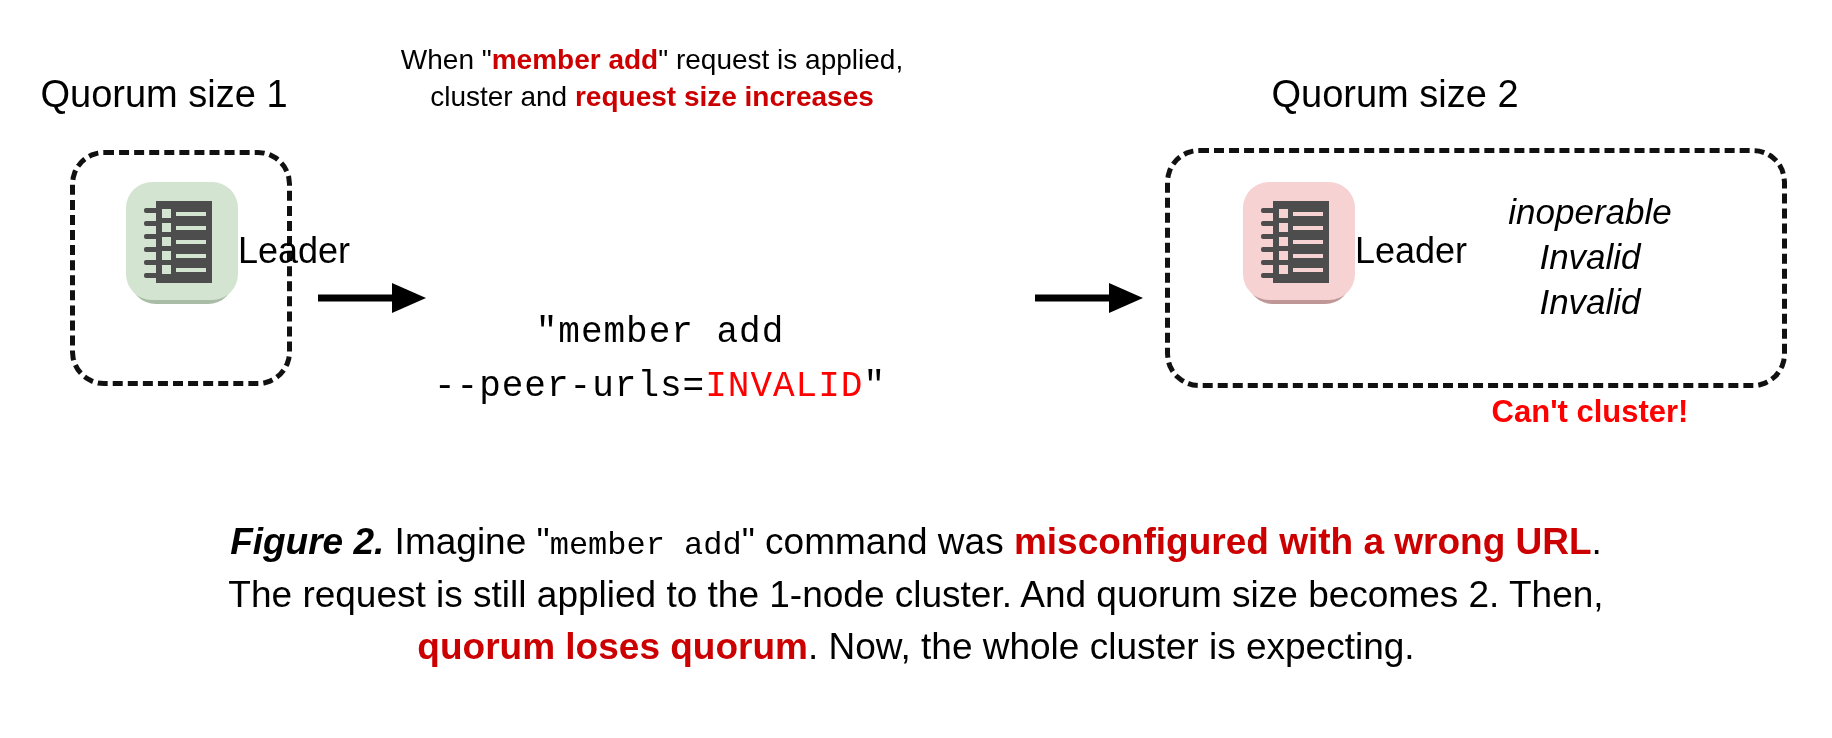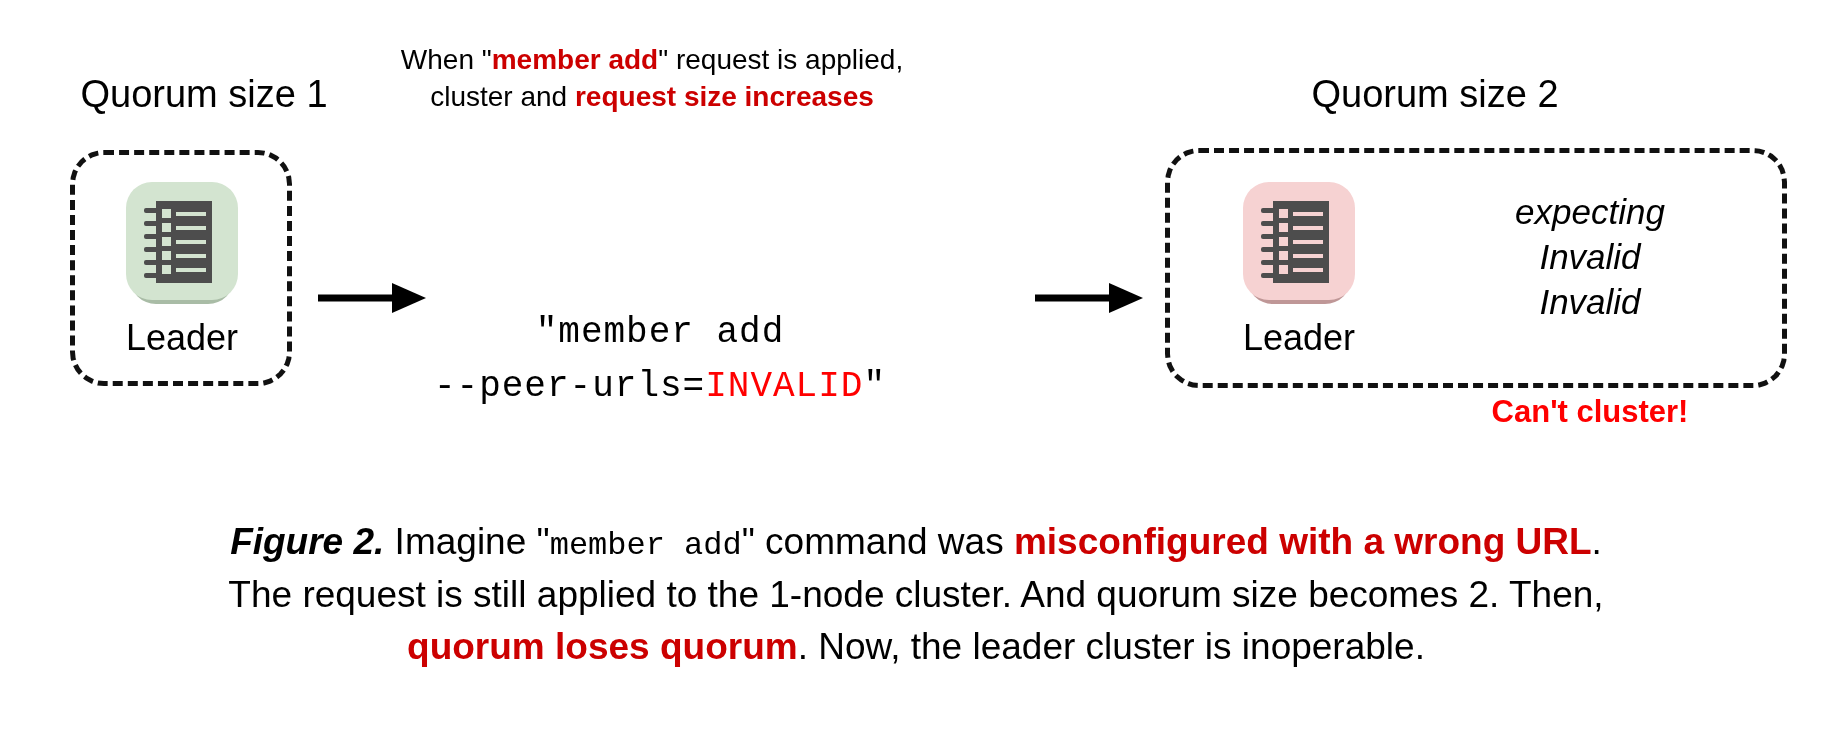--- a/index.html
+++ b/index.html
@@ -28,36 +28,35 @@
 
   
   .cluster-label {
     font-family: "Liberation Sans", sans-serif;
     font-size: 38px;
     font-weight: 400;
     color: #000;
     white-space: nowrap;
     text-align: center;
     line-height: 1;
-    margin-left: 40px;
   }
 
   
   .cluster-box {
     border: 5px dashed #111111;
     border-radius: 34px;
     box-sizing: border-box;
     background: transparent;
   }
 
   
   .node {
     position: absolute;
     display: flex;
-    flex-direction: column;
+    flex-direction: row;
     align-items: center;
   }
   .node-icon-wrap {
     position: relative;
     width: 112px;
     height: 128px;
   }
   .node-tile {
     position: absolute;
     left: 0;
@@ -263,28 +262,28 @@
           <rect x="50" y="72" width="30" height="4"></rect>
           <rect x="36" y="83" width="9" height="9"></rect>
           <rect x="50" y="86" width="30" height="4"></rect>
         </g>
       </svg>
     </div>
     <div class="node-caption">Leader</div>
   </div>
 
   <div class="status-expecting" style="left:1430px; top:190px; width:320px;">
-    <div>expecting</div>
+    <div>inoperable</div>
     <div>Invalid</div>
     <div>Invalid</div>
   </div>
 
   <div class="status-cant-revert" style="left:1430px; top:396px; width:320px;">Can't cluster!</div>
 
   <div class="caption" style="top:516px;">
     <span class="caption-line"><span class="fignum">Figure 2.</span><span> Imagine "</span><span class="mono">member add</span><span>" command was </span><span class="hl">misconfigured with a wrong URL</span><span>.</span></span>
 
     <span class="caption-line">The request is still applied to the 1-node cluster. And quorum size becomes 2. Then,</span>
 
-    <span class="caption-line"><span class="hl">quorum loses quorum</span><span>. Now, the leader cluster is inoperable.</span></span>
+    <span class="caption-line"><span class="hl">quorum loses quorum</span><span>. Now, the whole cluster is expecting.</span></span>
   </div>
 
 </div>
 
 </body></html>

